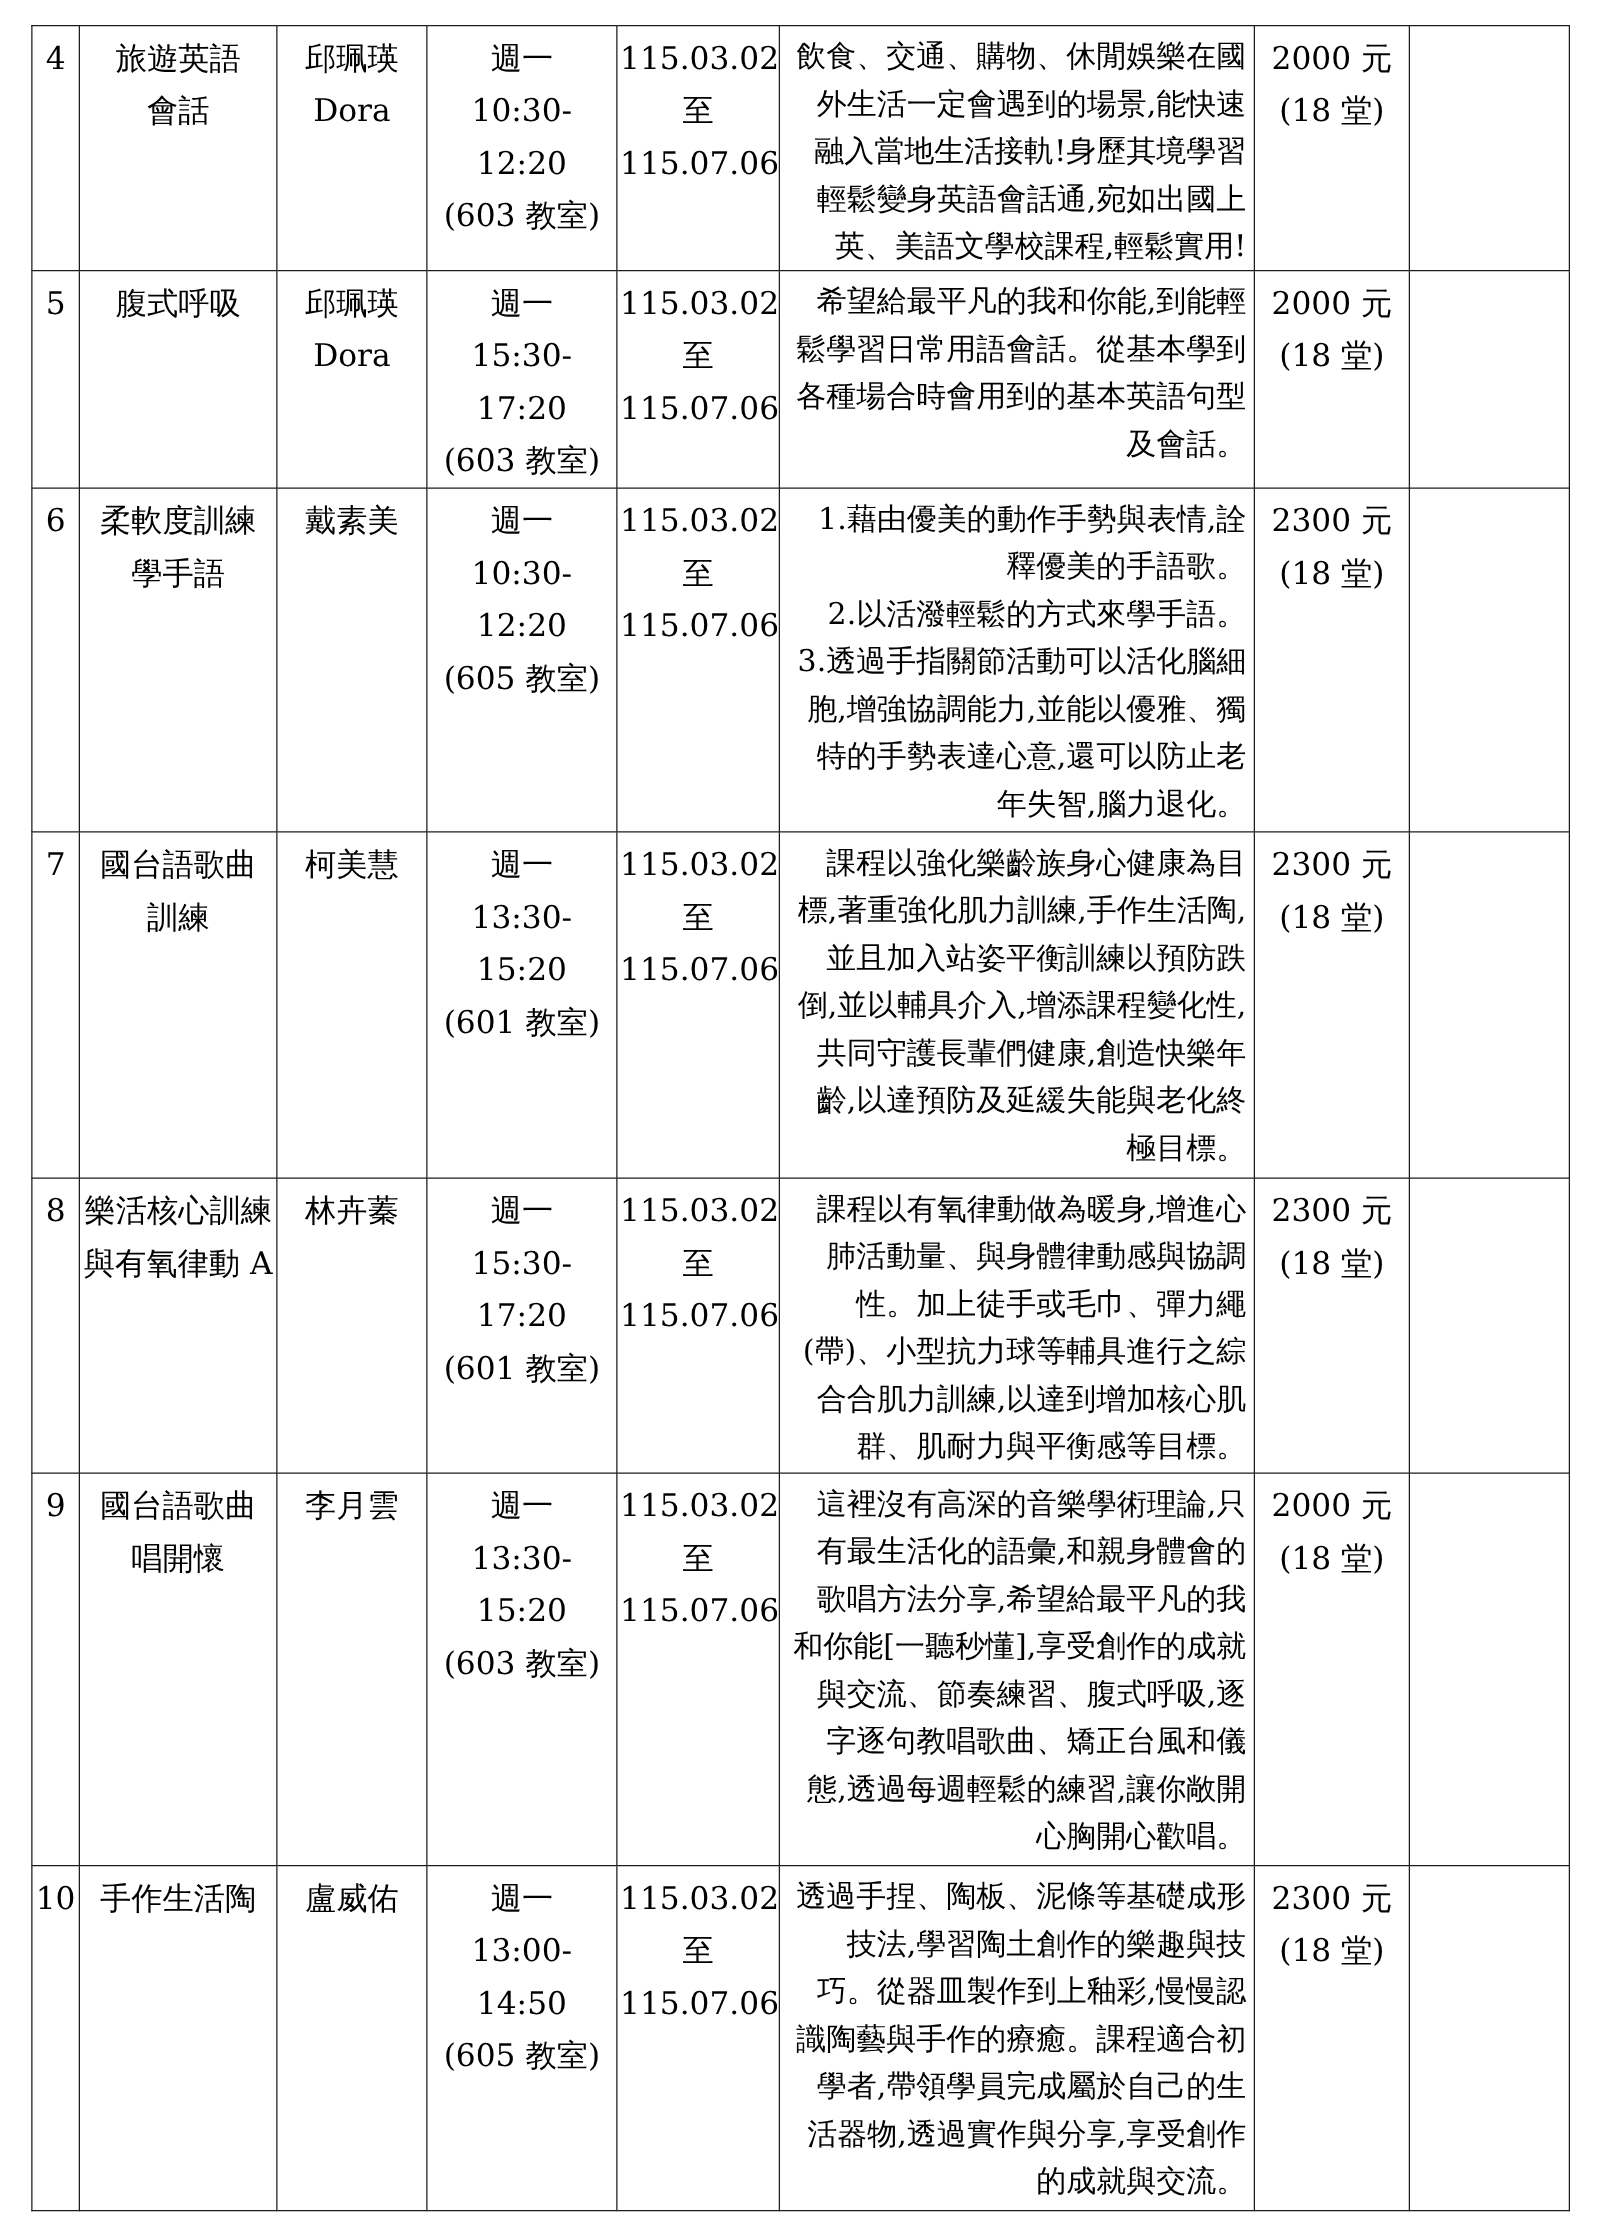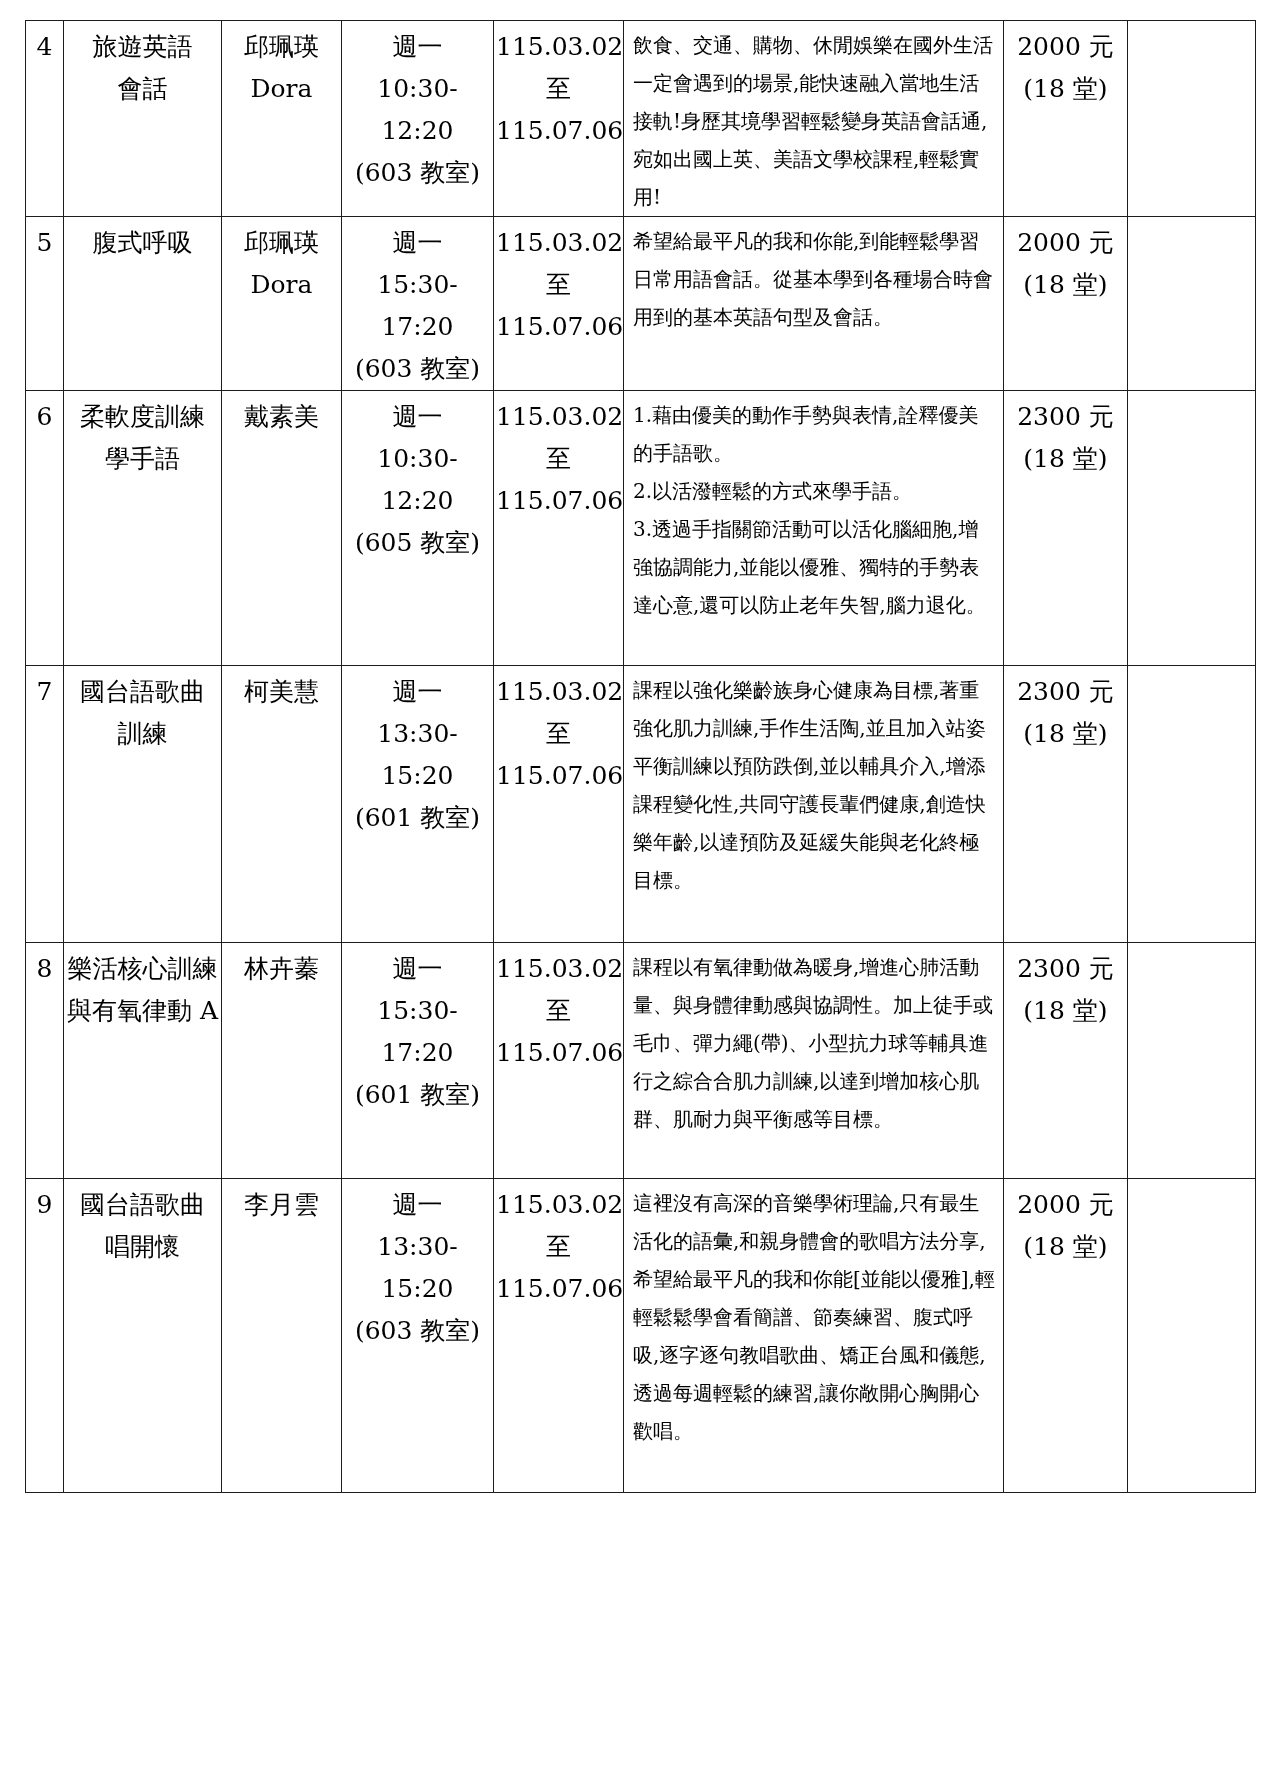--- a/index.html
+++ b/index.html
@@ -34,23 +34,23 @@
     border: 1.5px solid #1c1c1c;
     vertical-align: top;
     padding: 5px 2px 0 2px;
     font-size: 25px;
     line-height: 42px;
     text-align: center;
     white-space: pre-line;
     overflow: hidden;
   }
   td.desc {
-    text-align: left;
+    text-align: right;
     padding: 5px 6px 0 9px;
-    font-size: 20px;
+    font-size: 24px;
     line-height: 38px;
   }
   
   tbody tr:nth-child(1) { height: 196px; }
   tbody tr:nth-child(2) { height: 157px; }
   tbody tr:nth-child(3) { height: 275px; }
   tbody tr:nth-child(4) { height: 277px; }
   tbody tr:nth-child(5) { height: 236px; }
   tbody tr:nth-child(6) { height: 314px; }
   tbody tr:nth-child(7) { height: 276px; }
@@ -158,20 +158,35 @@
     <td>9</td>
     <td>國台語歌曲
 唱開懷</td>
     <td>李月雲</td>
     <td>週一
 13:30-15:20
 (603 教室)</td>
     <td>115.03.02
 至
 115.07.06</td>
-    <td class="desc">這裡沒有高深的音樂學術理論,只有最生活化的語彙,和親身體會的歌唱方法分享,希望給最平凡的我和你能[並能以優雅],輕輕鬆鬆學會看簡譜、節奏練習、腹式呼吸,逐字逐句教唱歌曲、矯正台風和儀態,透過每週輕鬆的練習,讓你敞開心胸開心歡唱。</td>
+    <td class="desc">這裡沒有高深的音樂學術理論,只有最生活化的語彙,和親身體會的歌唱方法分享,希望給最平凡的我和你能[一聽秒懂],享受創作的成就與交流、節奏練習、腹式呼吸,逐字逐句教唱歌曲、矯正台風和儀態,透過每週輕鬆的練習,讓你敞開心胸開心歡唱。</td>
     <td>2000 元
+(18 堂)</td>
+    <td></td>
+  </tr>
+        <tr>
+    <td>10</td>
+    <td>手作生活陶</td>
+    <td>盧威佑</td>
+    <td>週一
+13:00-14:50
+(605 教室)</td>
+    <td>115.03.02
+至
+115.07.06</td>
+    <td class="desc">透過手捏、陶板、泥條等基礎成形技法,學習陶土創作的樂趣與技巧。從器皿製作到上釉彩,慢慢認識陶藝與手作的療癒。課程適合初學者,帶領學員完成屬於自己的生活器物,透過實作與分享,享受創作的成就與交流。</td>
+    <td>2300 元
 (18 堂)</td>
     <td></td>
   </tr>
       </tbody>
   </table>
 </div>
 
 </body></html>

